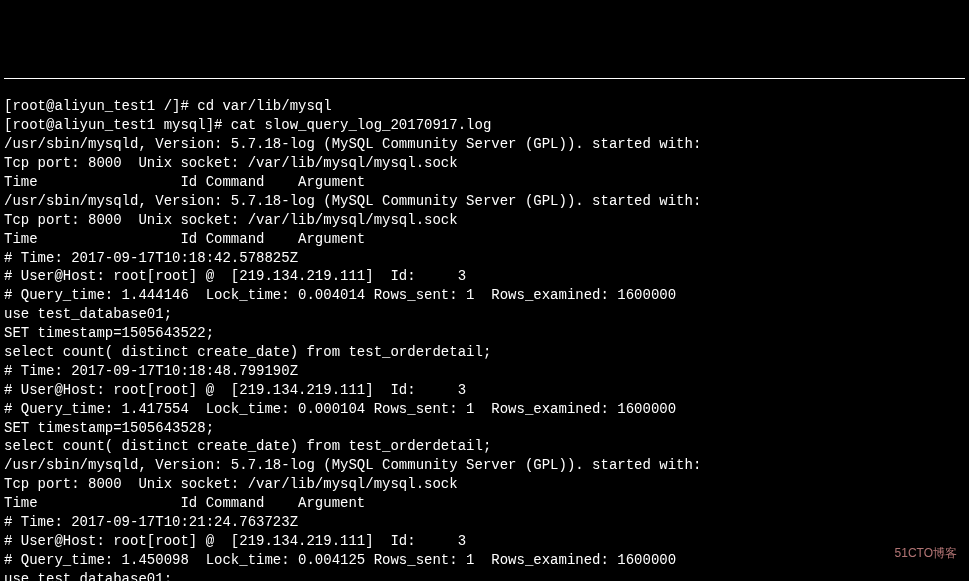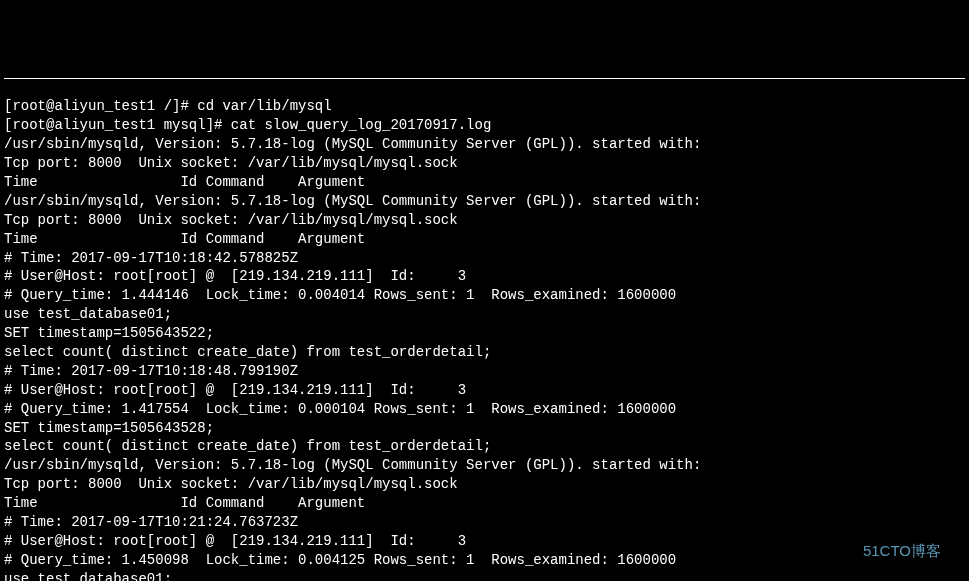--- a/index.html
+++ b/index.html
@@ -19,23 +19,23 @@
       overflow: hidden;
       white-space: pre;
       position: relative;
     }
     .terminal-line {
       display: block;
     }
     .watermark {
       position: absolute;
       bottom: 20px;
-      right: 28px;
-      color: #7dd3fc;
-      font-size: 15px;
+      right: 12px;
+      color: #fca5a5;
+      font-size: 12px;
       opacity: 0.7;
       font-family: sans-serif;
     }
     .border-top {
       border-top: 1px solid #ffffff;
       margin-top: 0;
     }
   </style>
 </head>
 <body>

